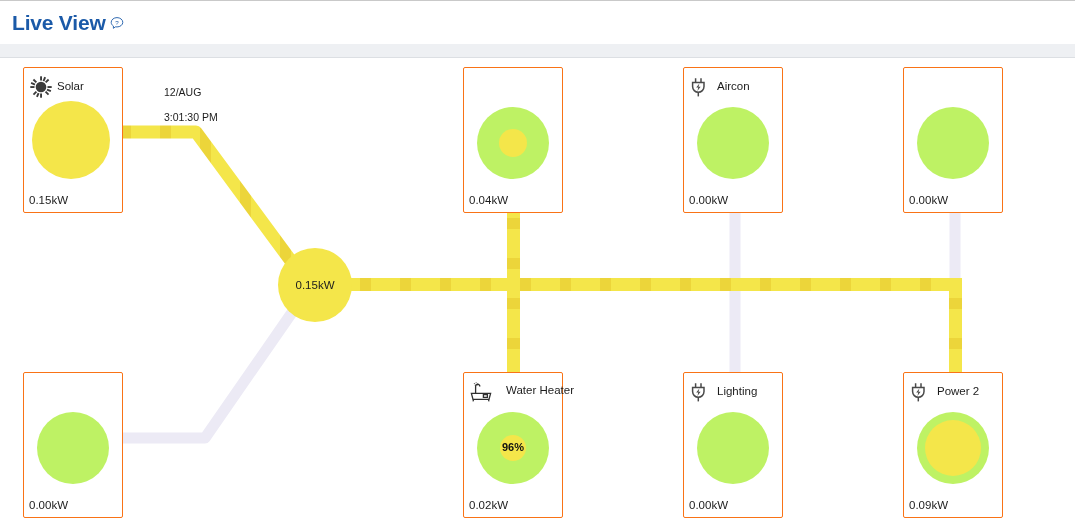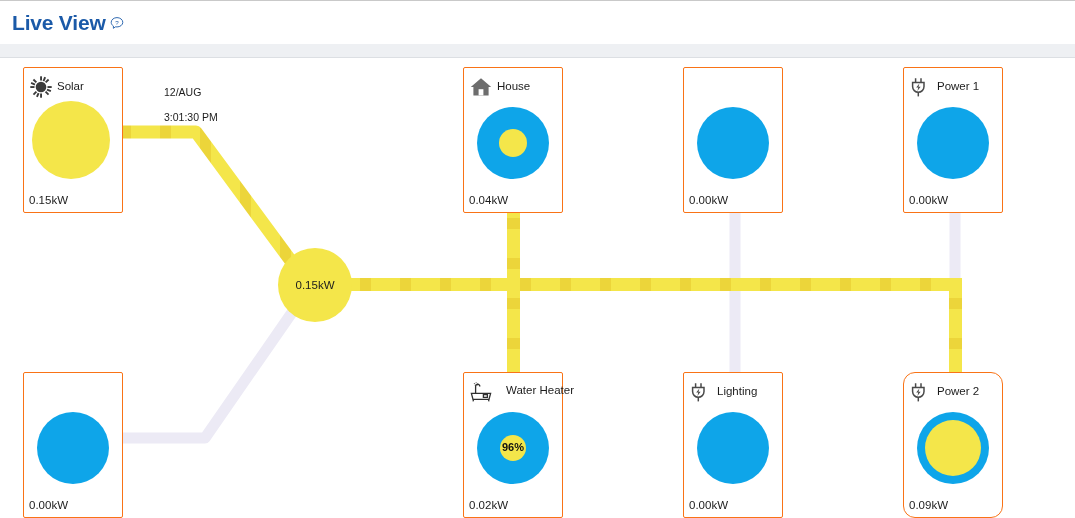--- a/index.html
+++ b/index.html
@@ -59,21 +59,21 @@
   }
   .card-label.overflow{position:absolute;left:29px;top:6px;margin-left:8px;}
   .card-value{
     position:absolute;left:5px;bottom:6px;
     font-size:11.5px;color:#1c1c1c;line-height:1;
   }
   
   .bubble{
     position:absolute;left:50%;top:52%;transform:translate(-50%,-50%);
     width:72px;height:72px;border-radius:50%;
-    background:#0ea5e9;
+    background:#bef264;
     display:flex;align-items:center;justify-content:center;
     z-index:6;
   }
   .bubble.solar{
     background:#f4e64a;width:78px;height:78px;top:50%;left:47px;
   }
   .inner-dot{border-radius:50%;background:#f4e64a;}
   .pct{
     font-size:11px;font-weight:bold;color:#111;
     position:relative;z-index:2;line-height:1;
@@ -176,50 +176,43 @@
           <rect x="18.5" y="11.1" width="4.2" height="1.9" transform="rotate(22.5 12 12)"></rect>
         </g>
       </svg>
       <span class="card-label">Solar</span>
     </div>
     <div class="bubble solar"></div>
     <div class="card-value">0.15kW</div>
   </div>
 
   <div class="card" style="left:463px;top:9px;">
-    <div class="card-head">
-      <svg class="card-icon" viewBox="0 0 24 24">
-        <path d="M12 3.2 L22.2 12.1 L19.6 12.1 L19.6 20.4 L4.4 20.4 L4.4 12.1 L1.8 12.1 Z" fill="#6d6d6d"></path>
-        <rect x="9.6" y="14.2" width="4.8" height="6.2" fill="#ffffff"></rect>
-      </svg>
-      <span class="card-label">House</span>
-    </div>
     <div class="bubble">
       <div class="inner-dot" style="width:28px;height:28px;"></div>
     </div>
     <div class="card-value">0.04kW</div>
   </div>
 
   <div class="card" style="left:683px;top:9px;">
-    <div class="bubble"></div>
-    <div class="card-value">0.00kW</div>
-  </div>
-
-  <div class="card" style="left:903px;top:9px;">
     <div class="card-head">
       <svg class="card-icon" viewBox="0 0 24 24">
         <g fill="none" stroke="#4a4a4a" stroke-width="1.5">
           <path d="M6.6 3.3 L6.6 7.4 M12 3.3 L12 7.4"></path>
           <path d="M3.6 7.6 L15 7.6 L15 11.6 A5.7 5.7 0 0 1 3.6 11.6 Z"></path>
           <path d="M9.3 17.3 L9.3 21.4"></path>
         </g>
         <path d="M10.4 8.6 L7.2 12.6 L9.3 12.6 L8.4 15.9 L11.6 11.7 L9.5 11.7 Z" fill="#4a4a4a"></path>
       </svg>
-      <span class="card-label">Power 1</span>
-    </div>
+      <span class="card-label">Aircon</span>
+    </div>
+    <div class="bubble"></div>
+    <div class="card-value">0.00kW</div>
+  </div>
+
+  <div class="card" style="left:903px;top:9px;">
     <div class="bubble"></div>
     <div class="card-value">0.00kW</div>
   </div>
 
   <div class="card" style="left:23px;top:314px;">
     <div class="bubble"></div>
     <div class="card-value">0.00kW</div>
   </div>
 
   <div class="card" style="left:463px;top:314px;">
@@ -257,21 +250,21 @@
           <path d="M9.3 17.3 L9.3 21.4"></path>
         </g>
         <path d="M10.4 8.6 L7.2 12.6 L9.3 12.6 L8.4 15.9 L11.6 11.7 L9.5 11.7 Z" fill="#4a4a4a"></path>
       </svg>
       <span class="card-label">Lighting</span>
     </div>
     <div class="bubble"></div>
     <div class="card-value">0.00kW</div>
   </div>
 
-  <div class="card" style="left:903px;top:314px;border-radius:12px;">
+  <div class="card" style="left:903px;top:314px;">
     <div class="card-head">
       <svg class="card-icon" viewBox="0 0 24 24">
         <g fill="none" stroke="#4a4a4a" stroke-width="1.5">
           <path d="M6.6 3.3 L6.6 7.4 M12 3.3 L12 7.4"></path>
           <path d="M3.6 7.6 L15 7.6 L15 11.6 A5.7 5.7 0 0 1 3.6 11.6 Z"></path>
           <path d="M9.3 17.3 L9.3 21.4"></path>
         </g>
         <path d="M10.4 8.6 L7.2 12.6 L9.3 12.6 L8.4 15.9 L11.6 11.7 L9.5 11.7 Z" fill="#4a4a4a"></path>
       </svg>
       <span class="card-label">Power 2</span>

